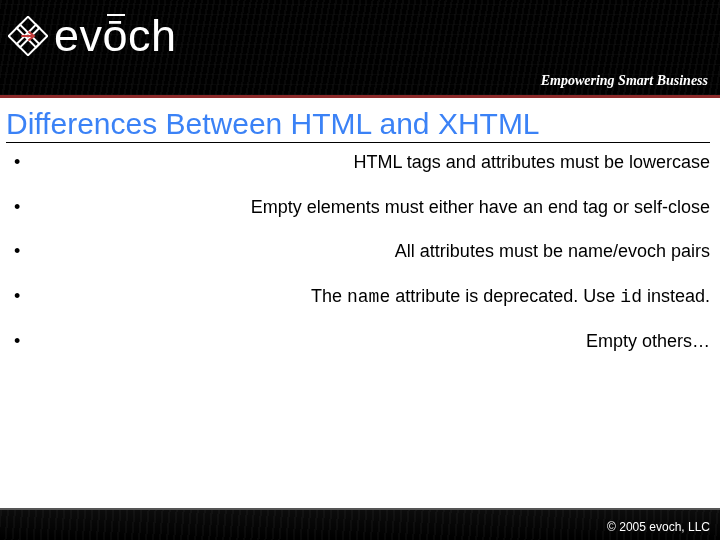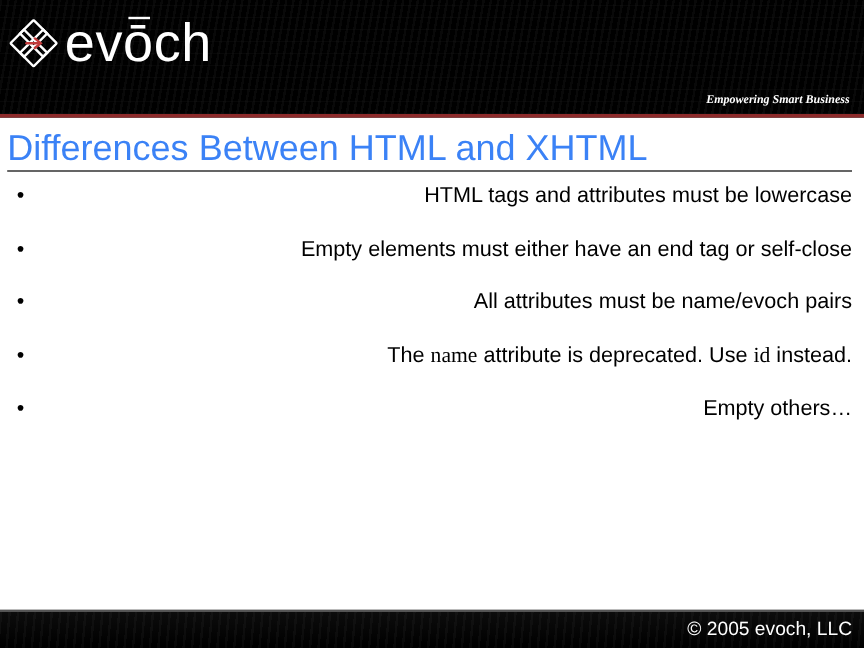--- a/index.html
+++ b/index.html
@@ -55,21 +55,21 @@
     background: #fff;
   }
   .tagline {
     position: absolute;
     right: 12px;
     bottom: 6px;
     color: #ffffff;
     font-family: Georgia, 'Times New Roman', serif;
     font-style: italic;
     font-weight: bold;
-    font-size: 10px;
+    font-size: 14px;
     z-index: 2;
     margin-top: 36px;
   }
   .content {
     padding: 6px 10px 0 6px;
   }
   .title {
     font-size: 30px;
     font-weight: 400;
     color: #3b82f6;
@@ -91,21 +91,21 @@
     line-height: 1.25;
     position: relative;
   }
   ul.bullets li::before {
     content: "•";
     position: absolute;
     left: -14px;
     top: 0;
   }
   .mono {
-    font-family: Liberation Serif, serif;
+    font-family: Liberation Mono, monospace;
     margin-top: 31px;
   }
   .footer {
     position: absolute;
     left: 0; right: 0; bottom: 0;
     height: 30px;
     background: linear-gradient(#1a1a1a, #000);
     border-top: 2px solid #555;
   }
   .footer-texture {
@@ -113,21 +113,21 @@
     background:
       repeating-linear-gradient(95deg, rgba(60,60,60,0.25) 0px, rgba(60,60,60,0.25) 2px, rgba(0,0,0,0) 2px, rgba(0,0,0,0) 7px),
       #000;
     opacity:0.5;
   }
   .copyright {
     position: absolute;
     right: 10px;
     bottom: 6px;
     color: #fff;
-    font-size: 16px;
+    font-size: 12px;
     z-index:2;
   }
 </style>
 </head>
 <body>
 
 <div class="header">
   <div class="header-texture"></div>
   <div class="logo-wrap">
     <span class="logo-mark">

